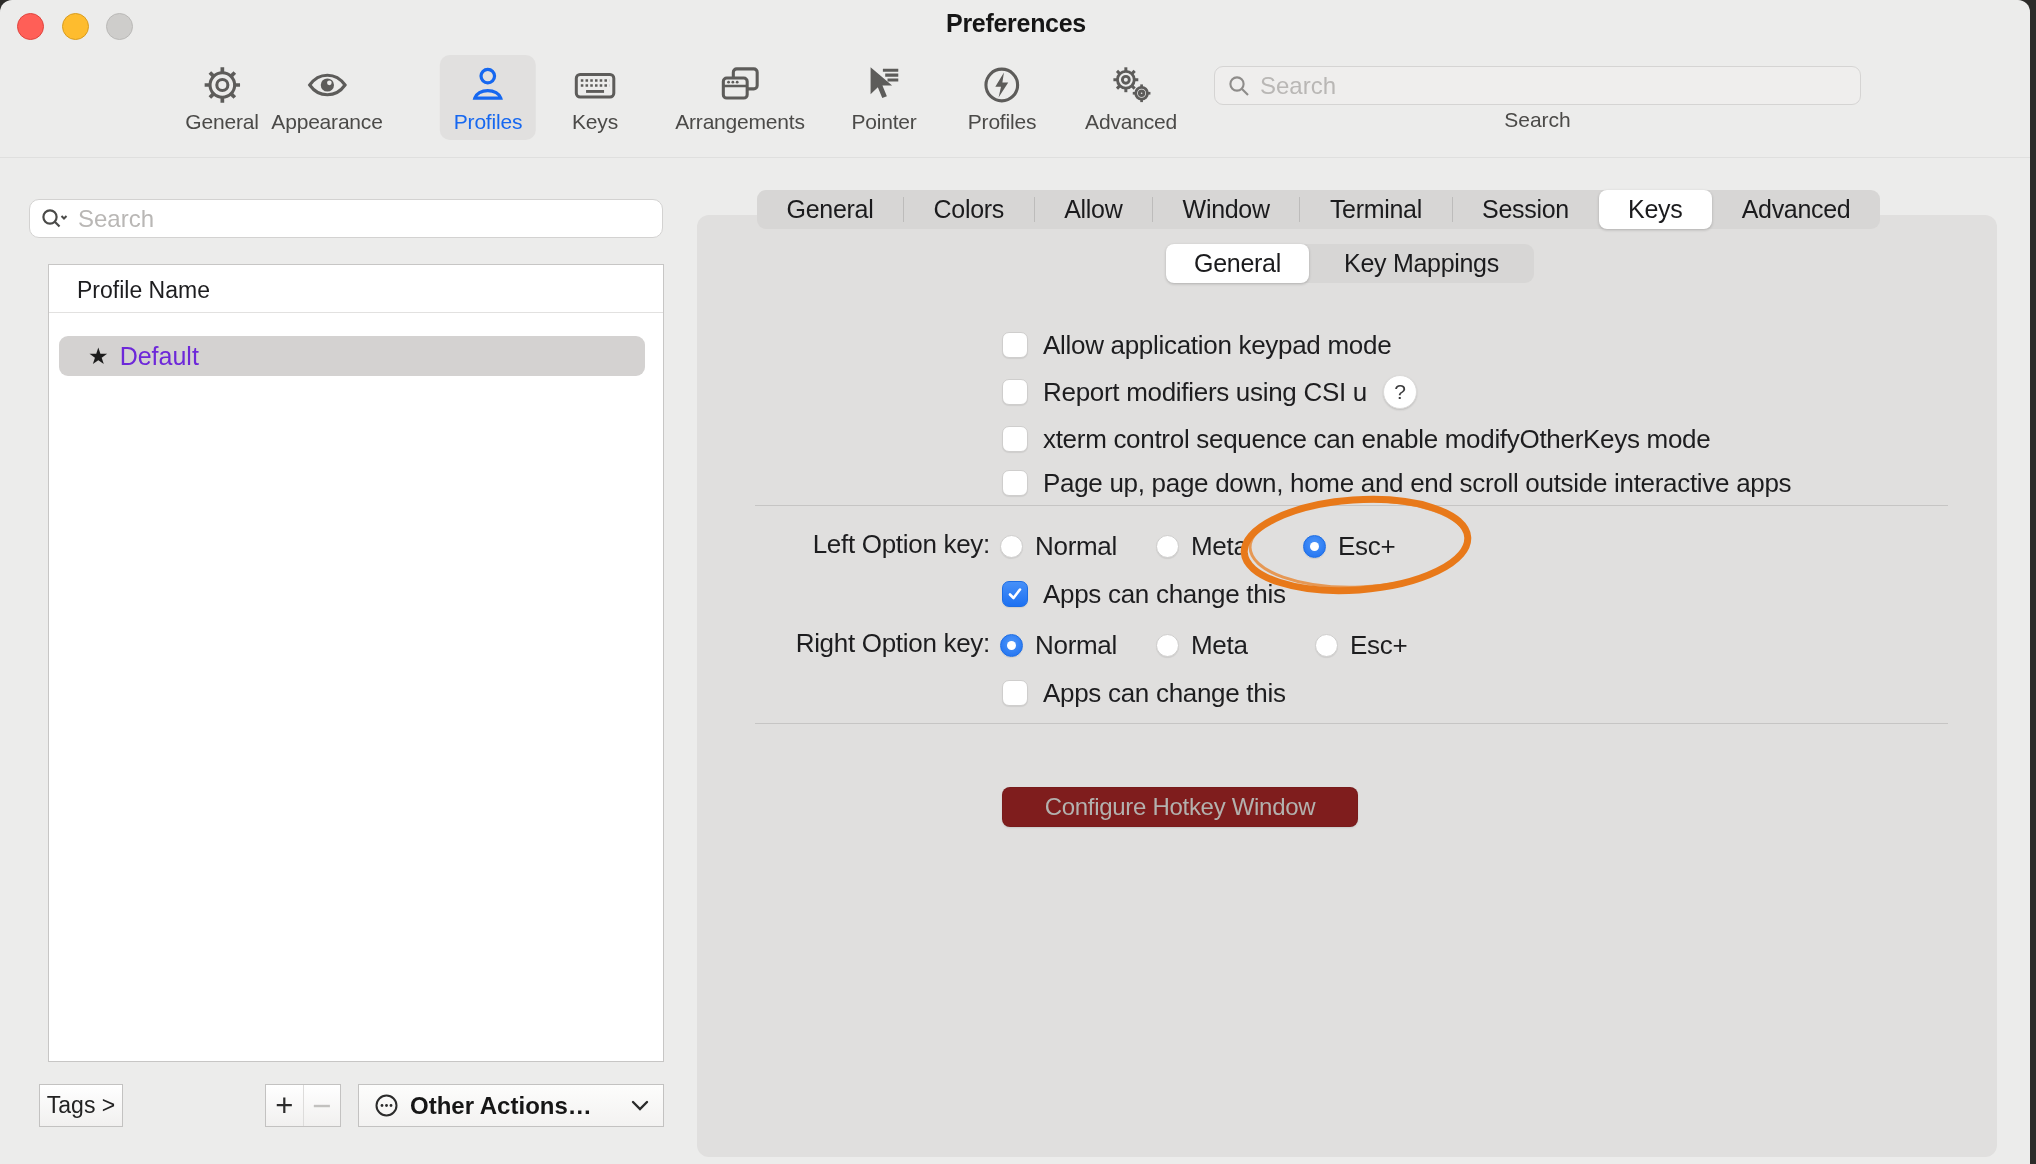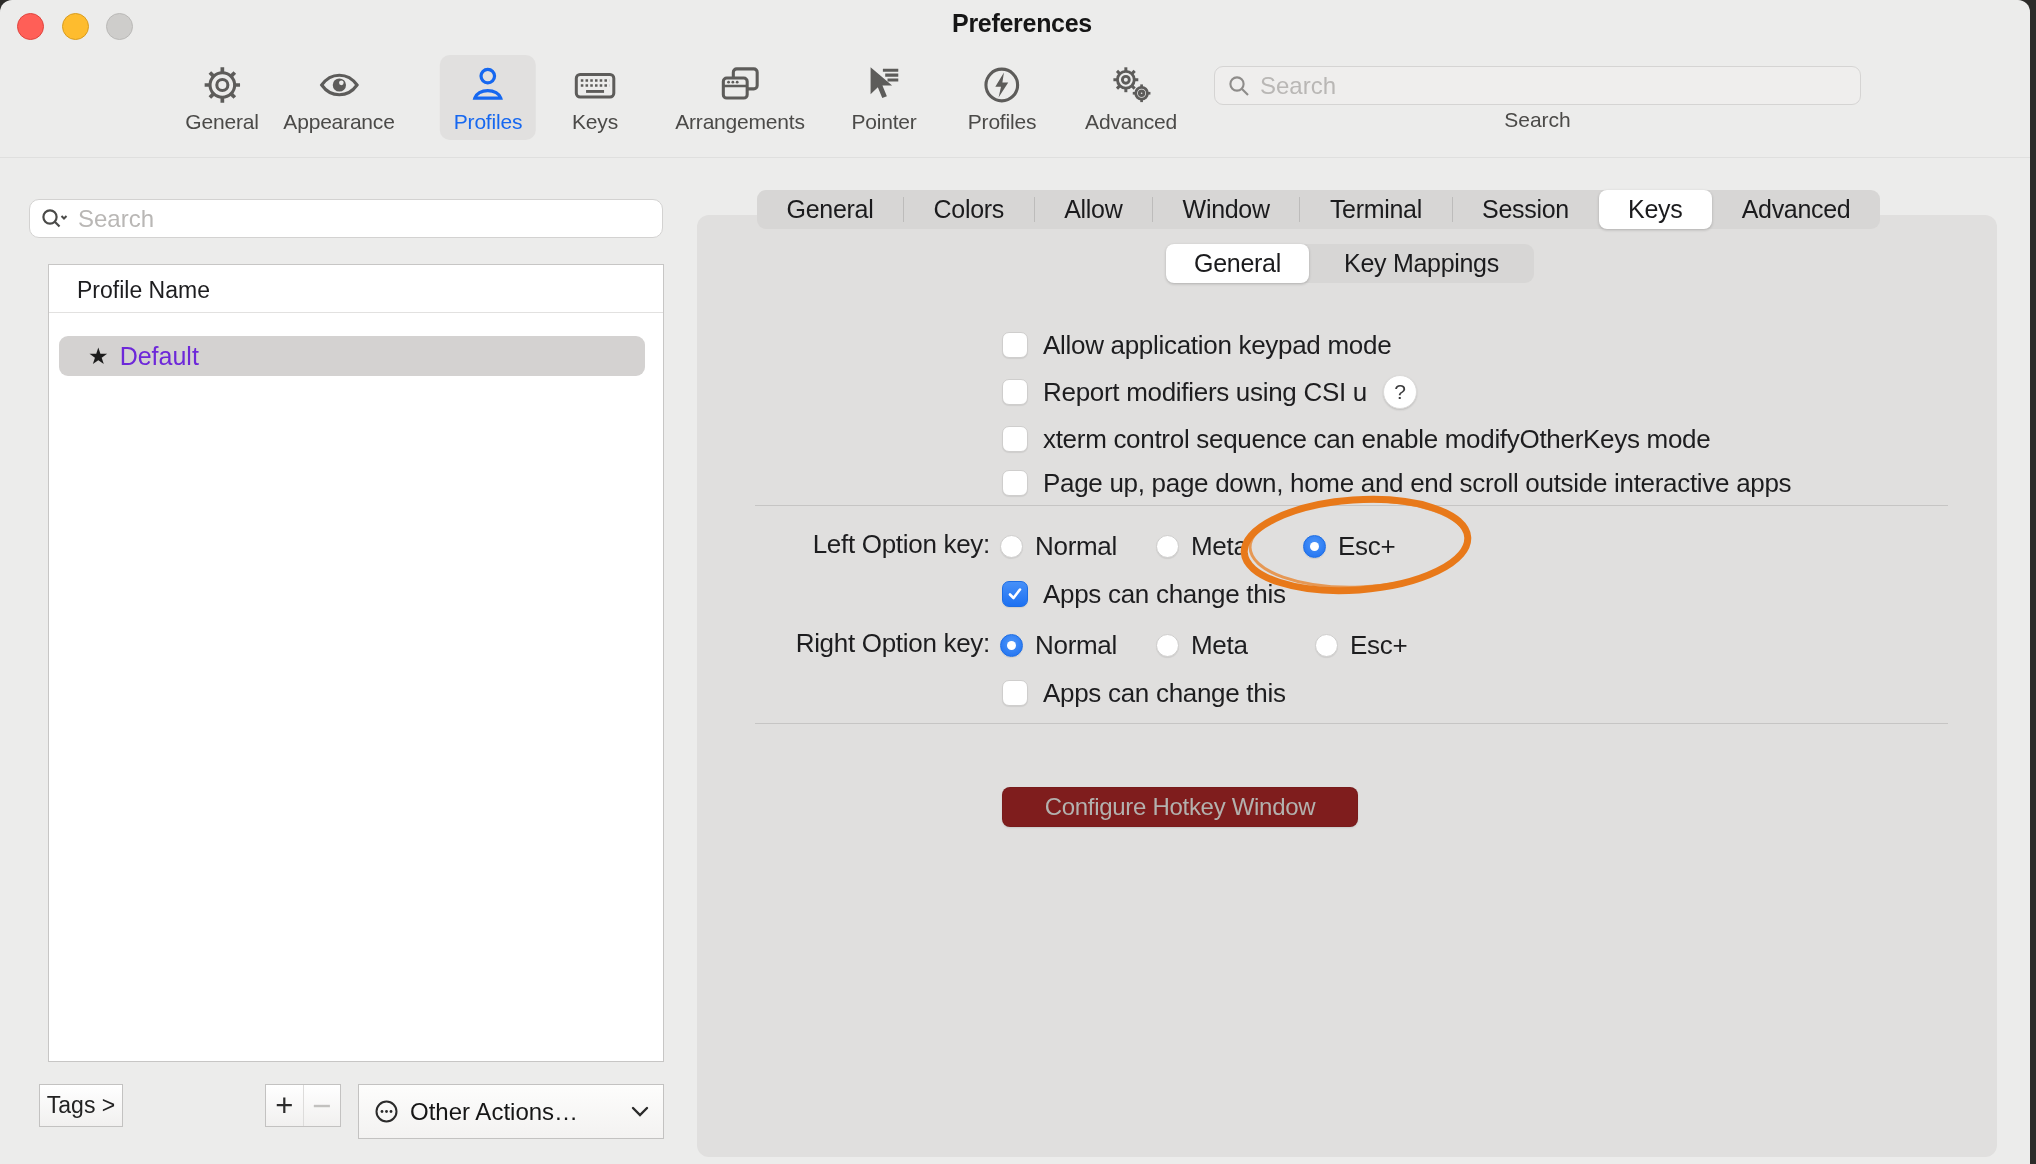--- a/index.html
+++ b/index.html
@@ -7,21 +7,21 @@
   body { background:#2c2b29; font-family:"Liberation Sans","DejaVu Sans",sans-serif; color:#1d1d1f; }
   .screen { position:relative; width:2036px; height:1164px; background:#2c2b29; overflow:hidden; }
   .window { position:absolute; left:0; top:0; width:2030px; height:1164px; background:#ececeb;
             border-radius:12px 12px 0 0; overflow:hidden; }
 
   
   .traffic { position:absolute; width:27px; height:27px; border-radius:50%; top:13px; }
   .t-red    { left:17px;  background:#ff5f57; border:1px solid #e0443e; }
   .t-yellow { left:62px;  background:#febc2e; border:1px solid #d89c1f; }
   .t-gray   { left:106px; background:#cecdcb; border:1px solid #bab9b7; }
-  .win-title { position:absolute; top:9px; left:7px; width:2030px; text-align:center;
+  .win-title { position:absolute; top:9px; left:1px; width:2030px; text-align:center;
                font-size:25px; font-weight:bold; color:#161616; letter-spacing:-0.3px; }
 
   
   .titem { position:absolute; top:55px; transform:translateX(-50%); display:flex; flex-direction:column;
            align-items:center; gap:3px; padding:8px 14px 6px; border-radius:10px; }
   .titem.sel { background:#e1e0df; }
   .titem .tlabel { font-size:21px; color:#4b4a48; white-space:nowrap; letter-spacing:-0.2px; }
   .titem.sel .tlabel { color:#1668f0; }
   .ticon { width:42px; height:44px; display:flex; align-items:center; justify-content:center; }
   .toolbar-line { position:absolute; top:157px; left:0; width:2030px; height:1px; background:rgba(0,0,0,0.055); }
@@ -48,22 +48,22 @@
   .prow .star { font-size:23px; color:#1c1c1c; line-height:1; }
   .prow .pname { font-size:25px; color:#6d28d9; }
 
   .btn { background:linear-gradient(#ffffff,#f1f0ef); border:1px solid #c3c2c1; color:#222;
          display:flex; align-items:center; justify-content:center; }
   .tags-btn { position:absolute; left:39px; top:1084px; width:84px; height:43px; font-size:23px; }
   .pm-group { position:absolute; left:265px; top:1084px; width:76px; height:43px; border:1px solid #c3c2c1;
               background:linear-gradient(#ffffff,#f1f0ef); display:flex; }
   .pm { flex:1; display:flex; align-items:center; justify-content:center; font-size:31px; color:#2b2b2b; }
   .pm.minus { border-left:1px solid #dddcdb; color:#c2c1bf; font-size:33px; }
-  .other-actions { position:absolute; left:358px; top:1084px; width:306px; height:55px; border:1px solid #c3c2c1;
-                   background:linear-gradient(#fdfdfc,#f3f2f1); display:flex; align-items:center; padding:0 14px; gap:10px; }
+  .other-actions { position:absolute; left:358px; top:1084px; width:306px; height:43px; border:1px solid #c3c2c1;
+                   background:linear-gradient(#fdfdfc,#f3f2f1); display:flex; align-items:center; padding:0 14px; gap:10px;font-weight:bold; }
   .other-actions .oa-label { font-size:24px; color:#161616; flex:1; white-space:nowrap; }
 
   
   .panel { position:absolute; left:697px; top:215px; width:1300px; height:942px; background:#e0dfde;
            border-radius:12px; }
   .tabbar { position:absolute; left:757px; top:190px; width:1123px; height:39px; background:#d7d6d5;
             border-radius:9px; display:flex; align-items:stretch; }
   .seg { flex:1 1 auto; display:flex; align-items:center; justify-content:center; font-size:25px;
          color:#1b1b1d; white-space:nowrap; padding:0 24px; letter-spacing:-0.3px; }
   .seg.sel { background:#fff; border-radius:8px; box-shadow:0 1px 3px rgba(0,0,0,0.22); }
@@ -123,21 +123,21 @@
               <line x1="21" y1="13" x2="24.5" y2="13"></line>
         <line x1="4.9" y1="4.9" x2="7.4" y2="7.4"></line>
               <line x1="18.6" y1="18.6" x2="21.1" y2="21.1"></line>
         <line x1="4.9" y1="21.1" x2="7.4" y2="18.6"></line>
               <line x1="18.6" y1="7.4" x2="21.1" y2="4.9"></line>
             </g>
       </svg>
         </span>
     <span class="tlabel">General</span>
   </div>
-  <div class="titem" style="left:339px">
+  <div class="titem" style="left:327px">
     <span class="ticon">
       <svg class="icon" width="42" height="40" viewBox="0 0 26 26" fill="none" stroke="#5d5c5a" stroke-width="2">
         <path d="M1.5 13 C7.5 4.5,18.5 4.5,24.5 13 C18.5 21.5,7.5 21.5,1.5 13 Z"></path>
         <circle cx="13" cy="13" r="4.3" fill="#5d5c5a" stroke="none"></circle>
         <circle cx="14.3" cy="11.6" r="1.5" fill="#ececeb" stroke="none"></circle>
       </svg>
         </span>
     <span class="tlabel">Appearance</span>
   </div>
   <div class="titem sel" style="left:488px">

